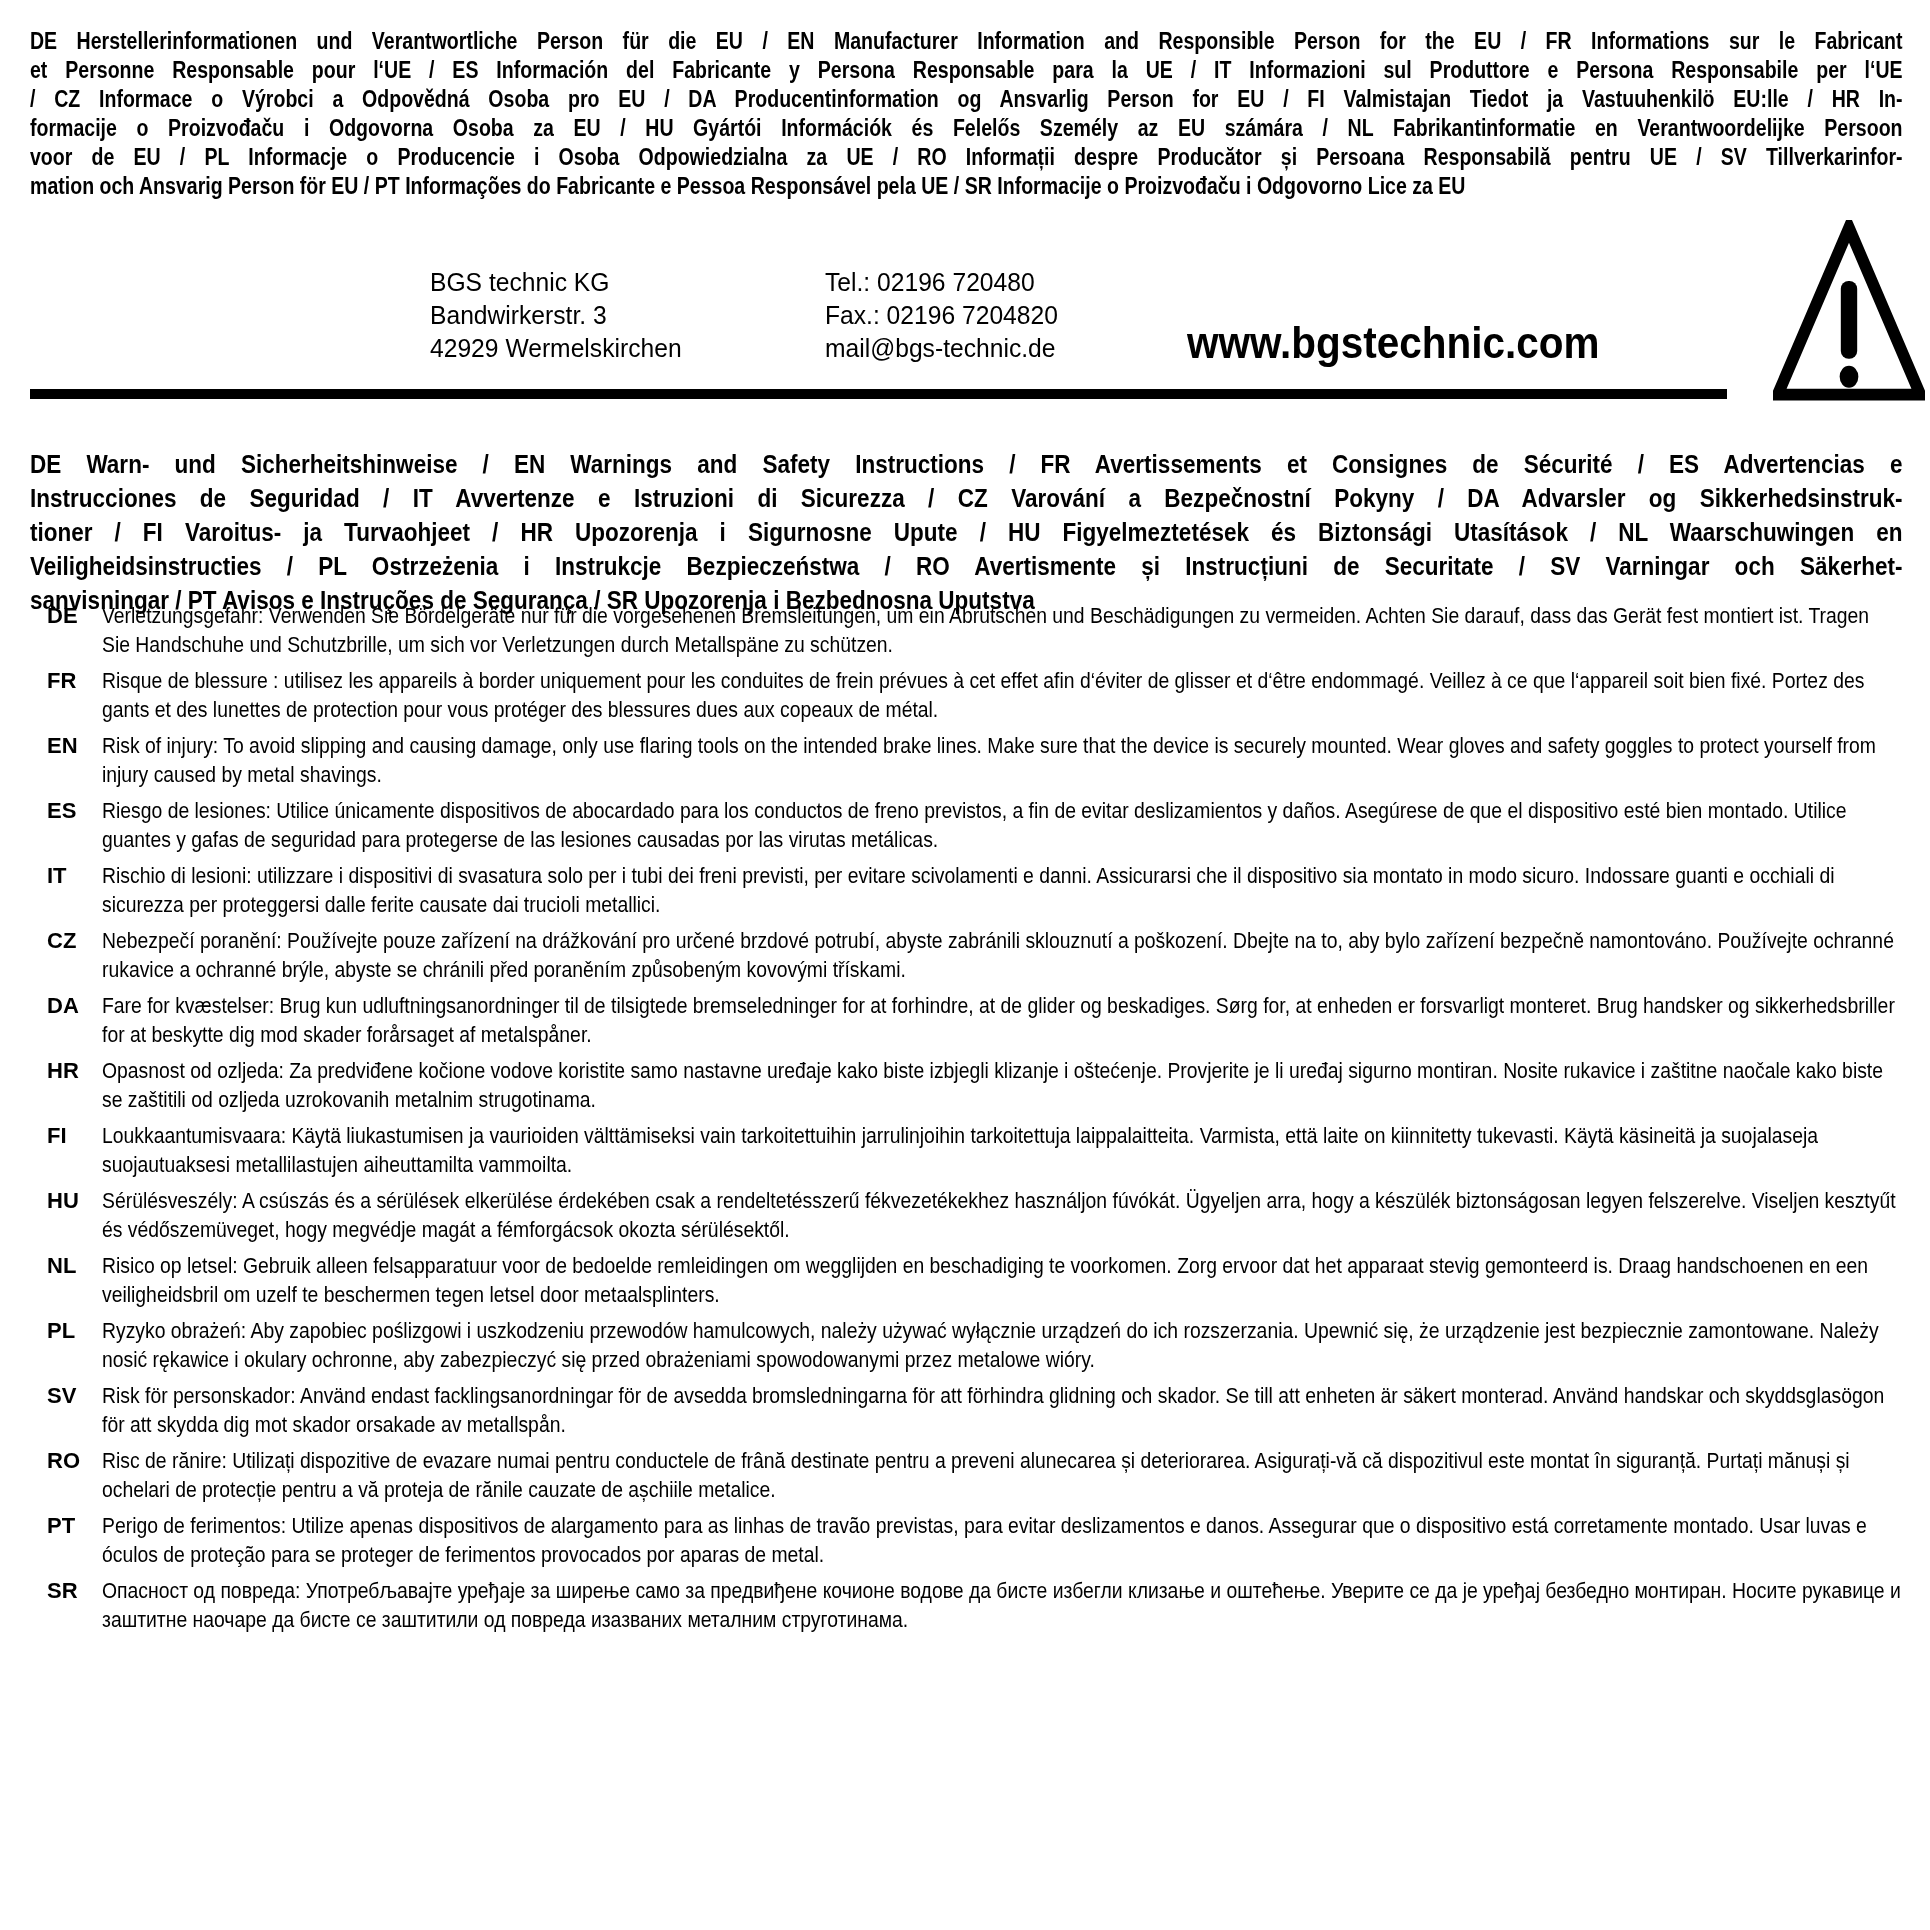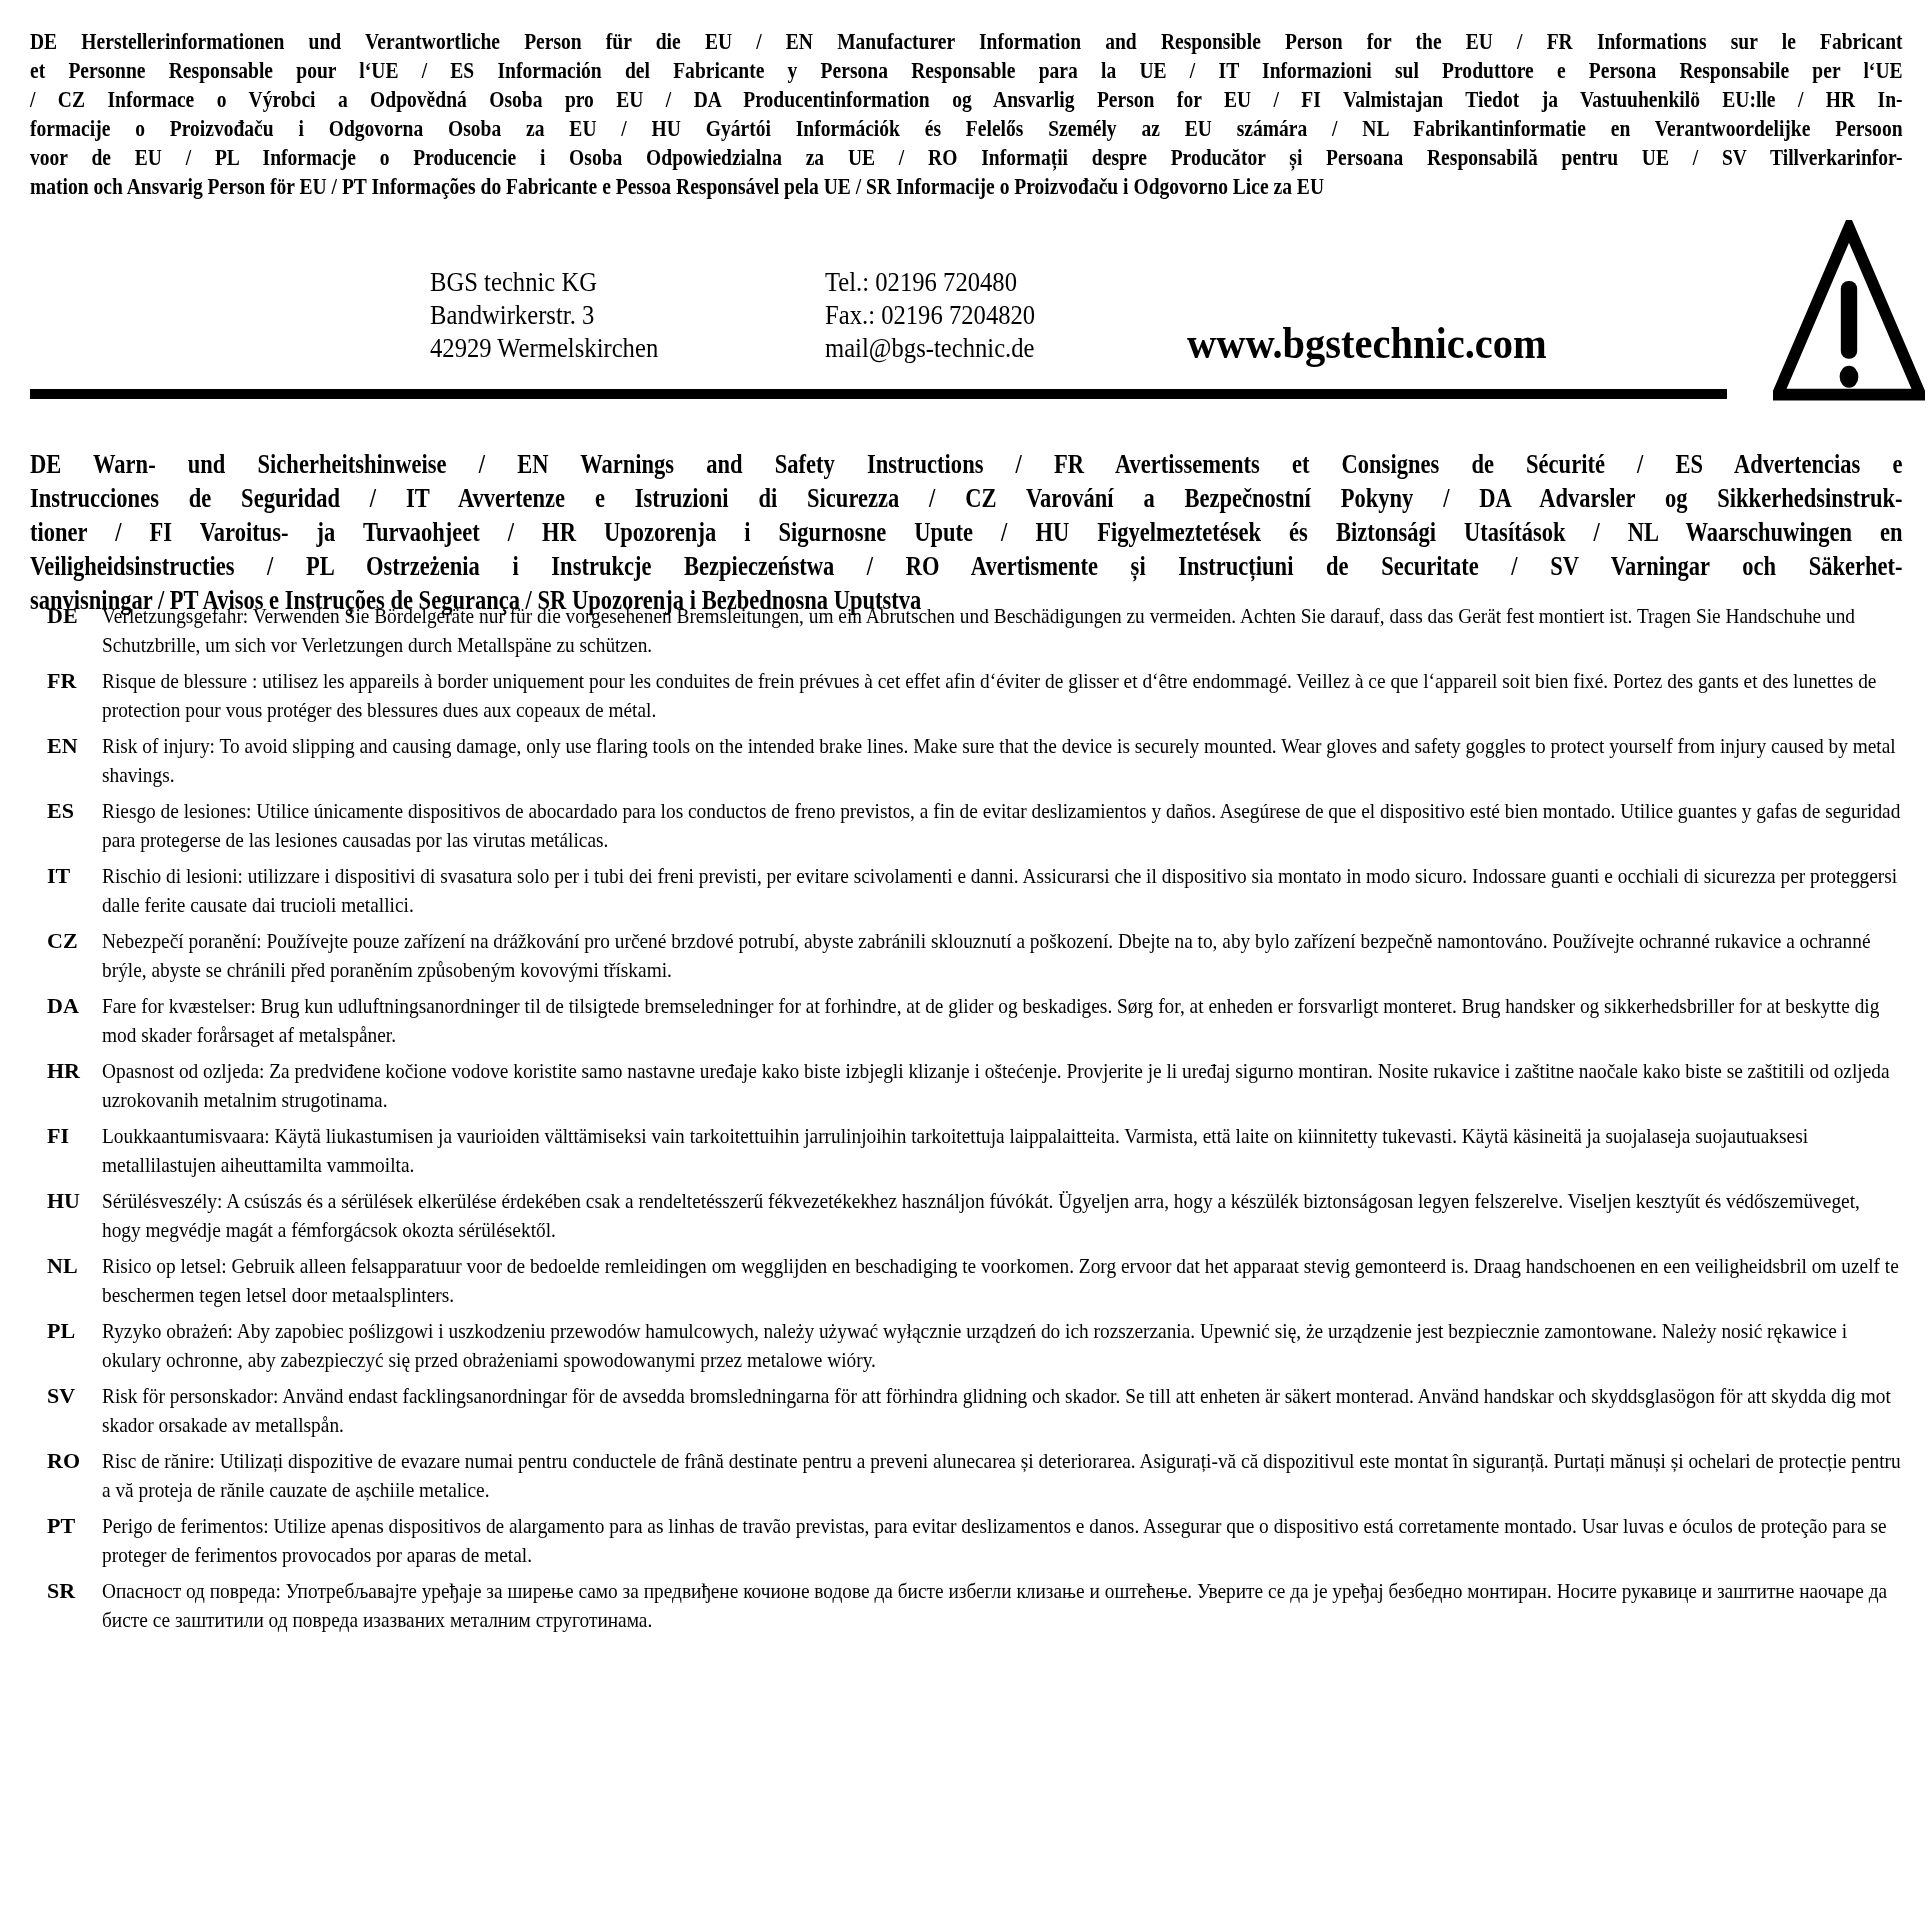--- a/index.html
+++ b/index.html
@@ -1,18 +1,18 @@
 <!DOCTYPE html>
 <html style="font-size:12.5px"><head>
 <meta charset="utf-8">
 <style>
   html, body { margin: 0; padding: 0; background: #ffffff; }
   body { width: 1930px; height: 1930px; overflow: hidden;
          font-family: "Liberation Sans", sans-serif; color: #000; }
-  #page { position: relative; width: 1930px; height: 1930px; background: #fff; font-family: Liberation Serif, serif; }
+  #page { position: relative; width: 1930px; height: 1930px; background: #fff; }
 
   
   #header-block { position: absolute; left: 30px; top: 26.5px; width: 2203px;
                   transform: scaleX(0.85); transform-origin: 0 0;
                   font-weight: bold; font-size: 23px; line-height: 29px; }
   .just { text-align: justify; text-align-last: justify; }
 
   
   #logo { position: absolute; left: 28px; top: 218px; width: 366px; }
   .logo-bgs { display: inline-block; font-weight: bold; font-size: 160px; line-height: 125px;

